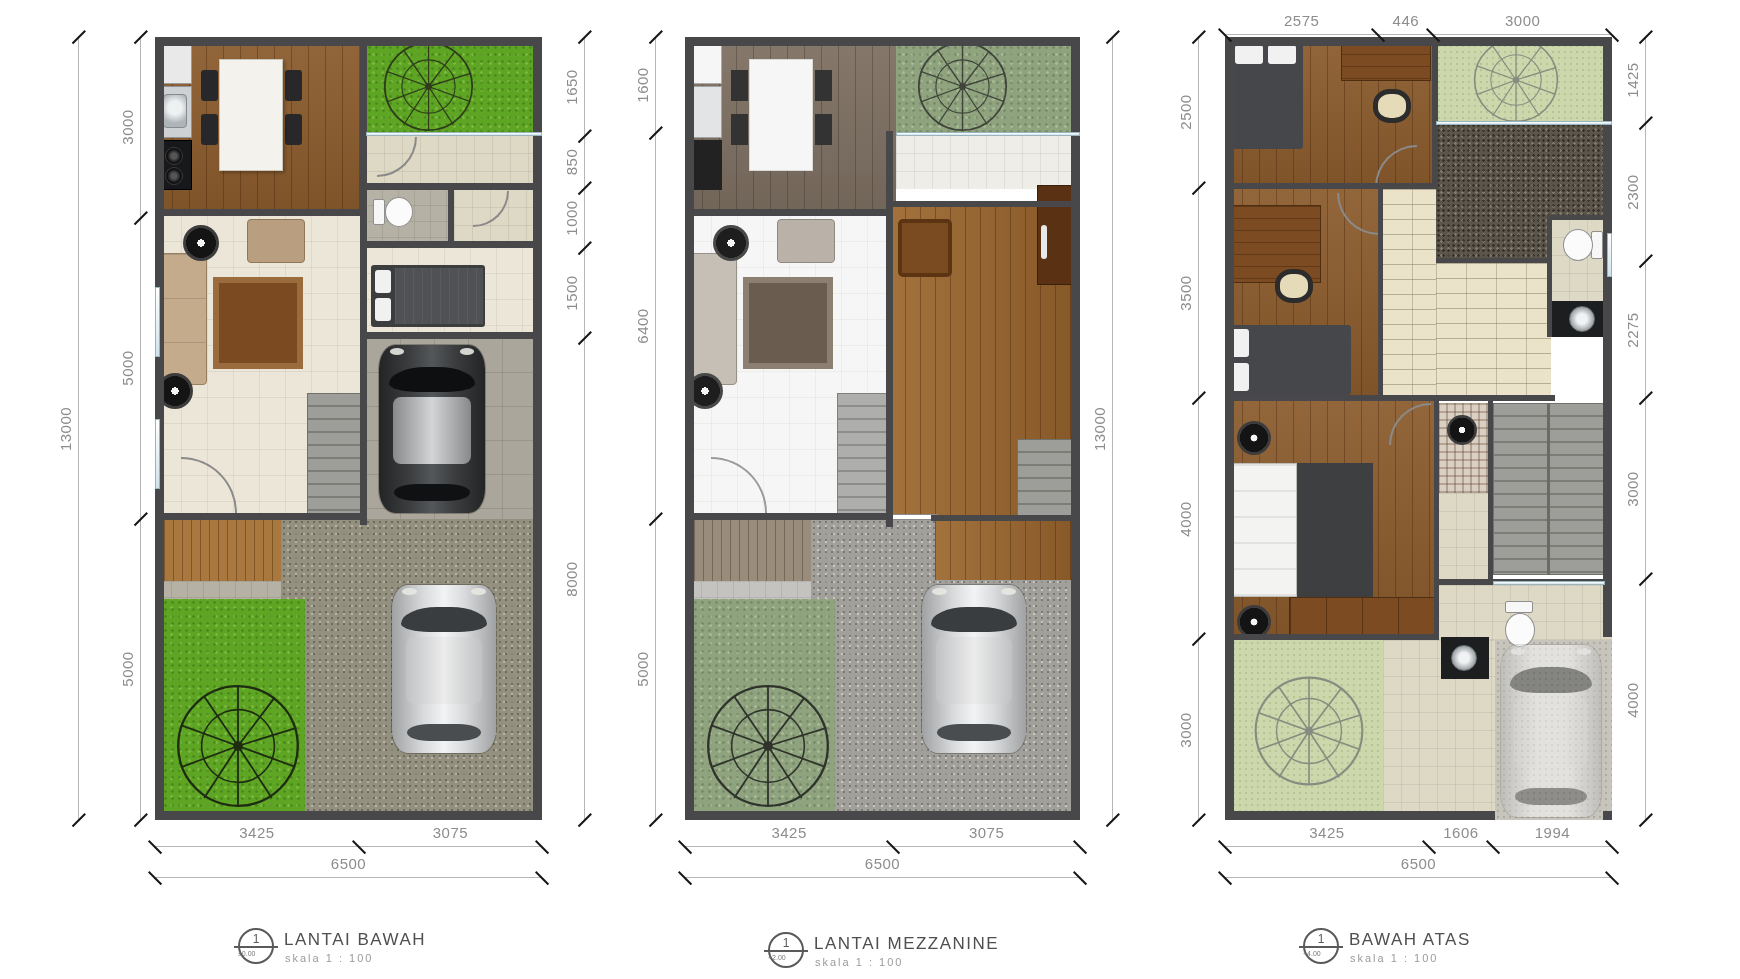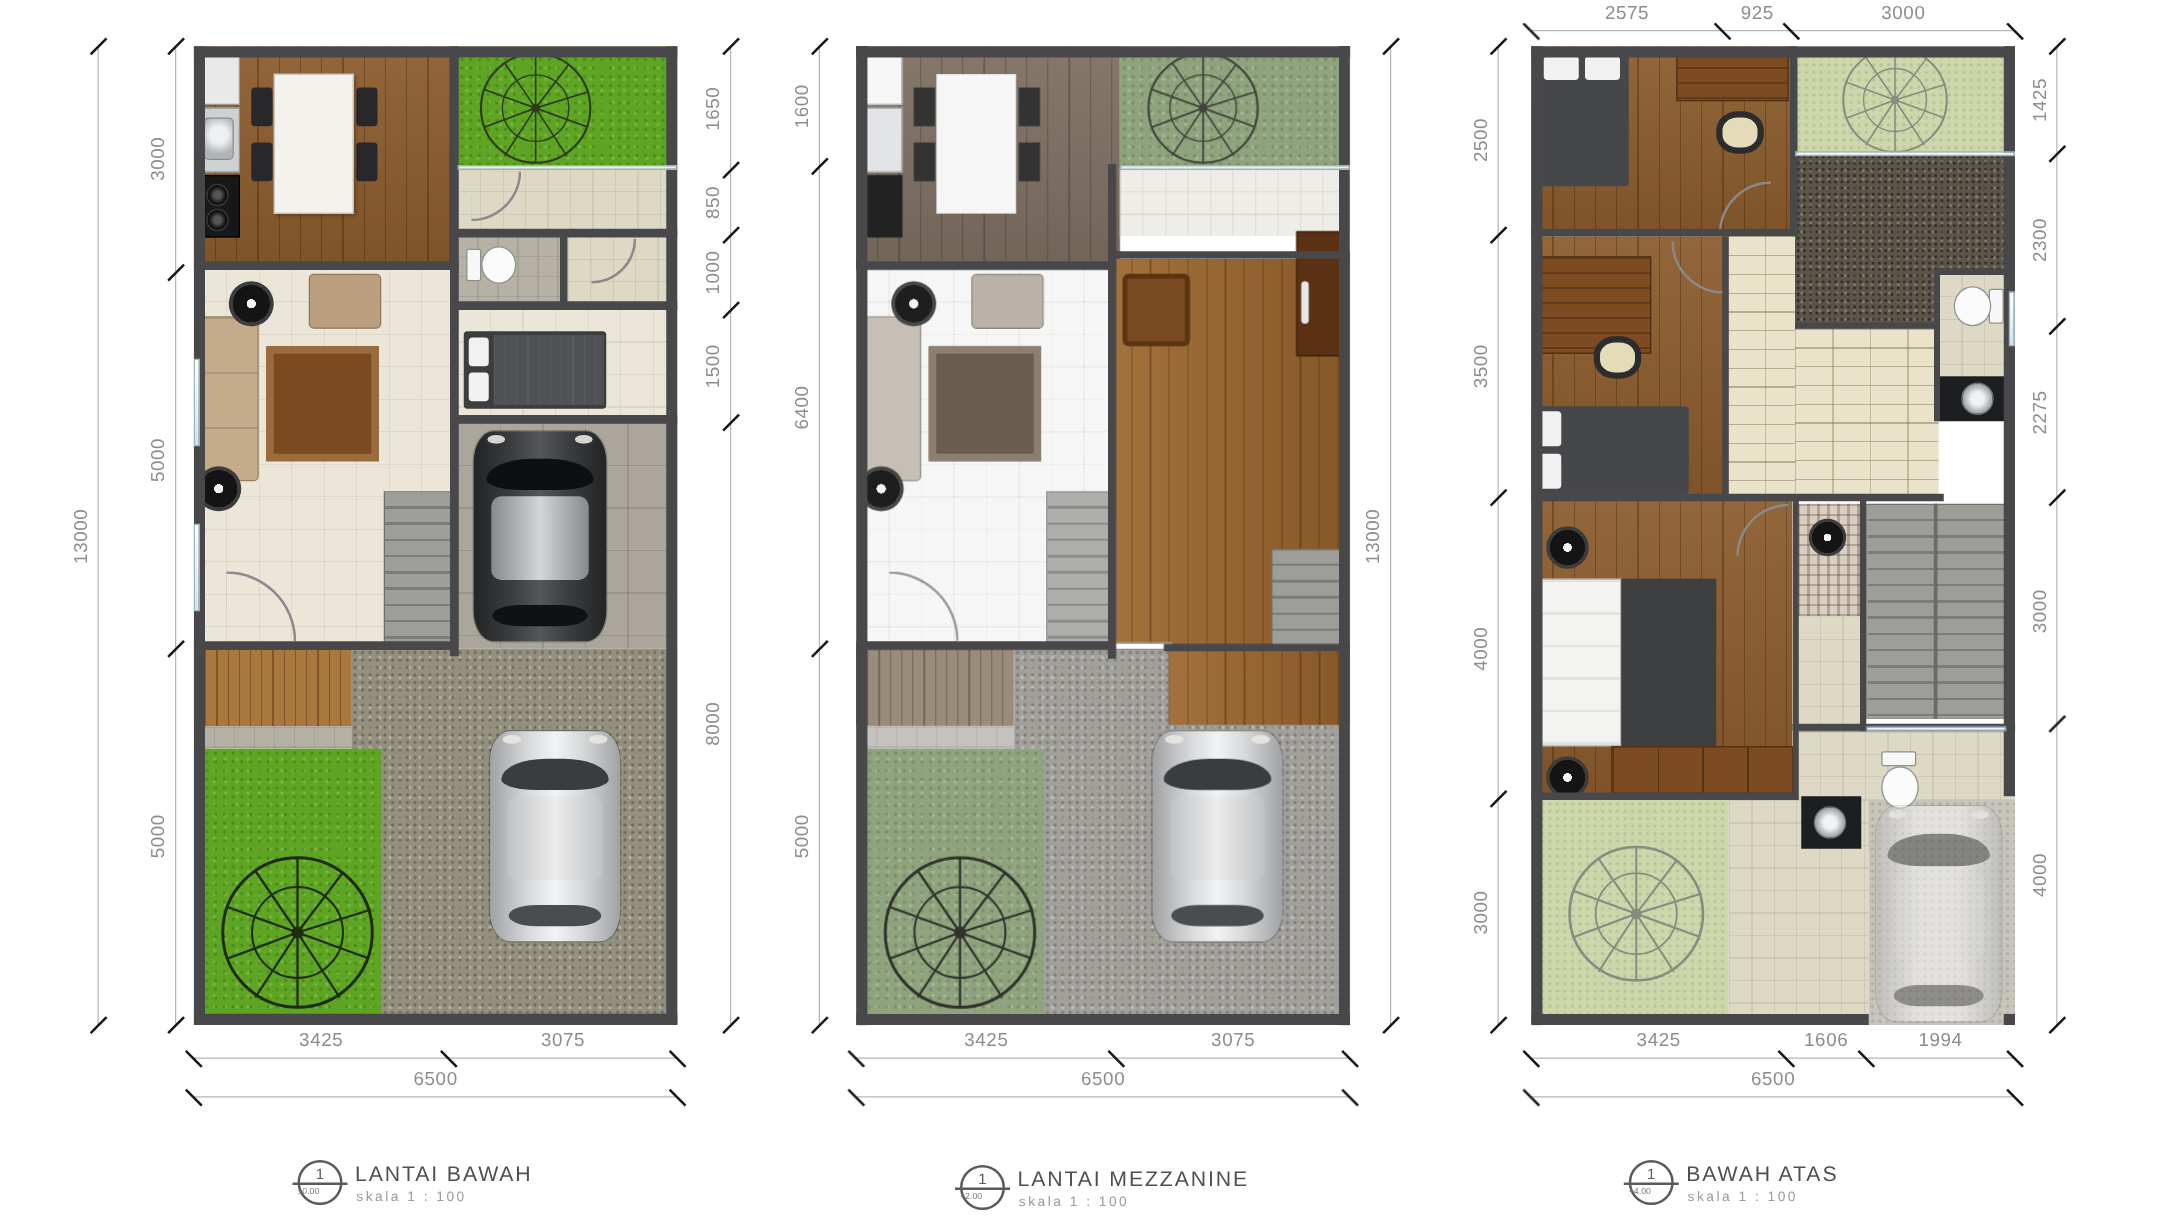--- a/index.html
+++ b/index.html
@@ -440,26 +440,26 @@
       </div>
     <i class="hend"></i>
   </div>
   <div class="hdim" style="left:685px;top:877px;width:395px;">
     <div class="hseg" style="flex-grow:6500">
         <span class="hlabel">6500</span>
       </div>
     <i class="hend"></i>
   </div>
 
-  <div class="hdim" style="left:1225px;top:24px;width:387px;">
+  <div class="hdim" style="left:1225px;top:34px;width:387px;">
     <div class="hseg" style="flex-grow:2575">
         <span class="hlabel">2575</span>
       </div>
     <div class="hseg" style="flex-grow:925">
-        <span class="hlabel">925</span>
+        <span class="hlabel">446</span>
       </div>
     <div class="hseg" style="flex-grow:3000">
         <span class="hlabel">3000</span>
       </div>
     <i class="hend"></i>
   </div>
   <div class="vdim" style="left:1112px;top:37px;height:783px;">
     <div class="vseg" style="flex-grow:13000">
         <span class="vlabel">13000</span>
       </div>

